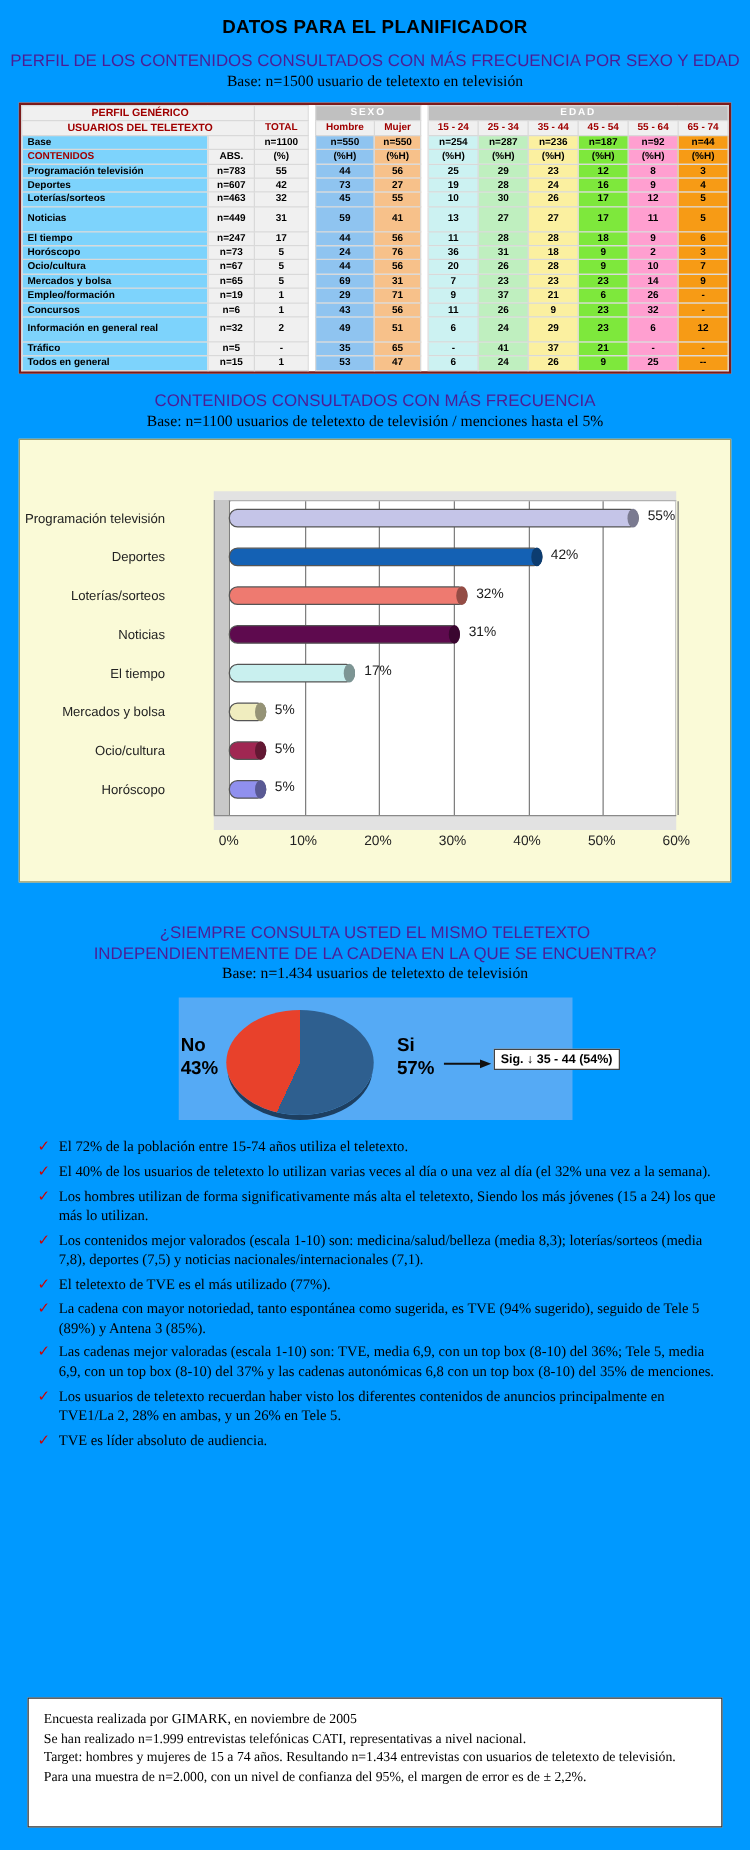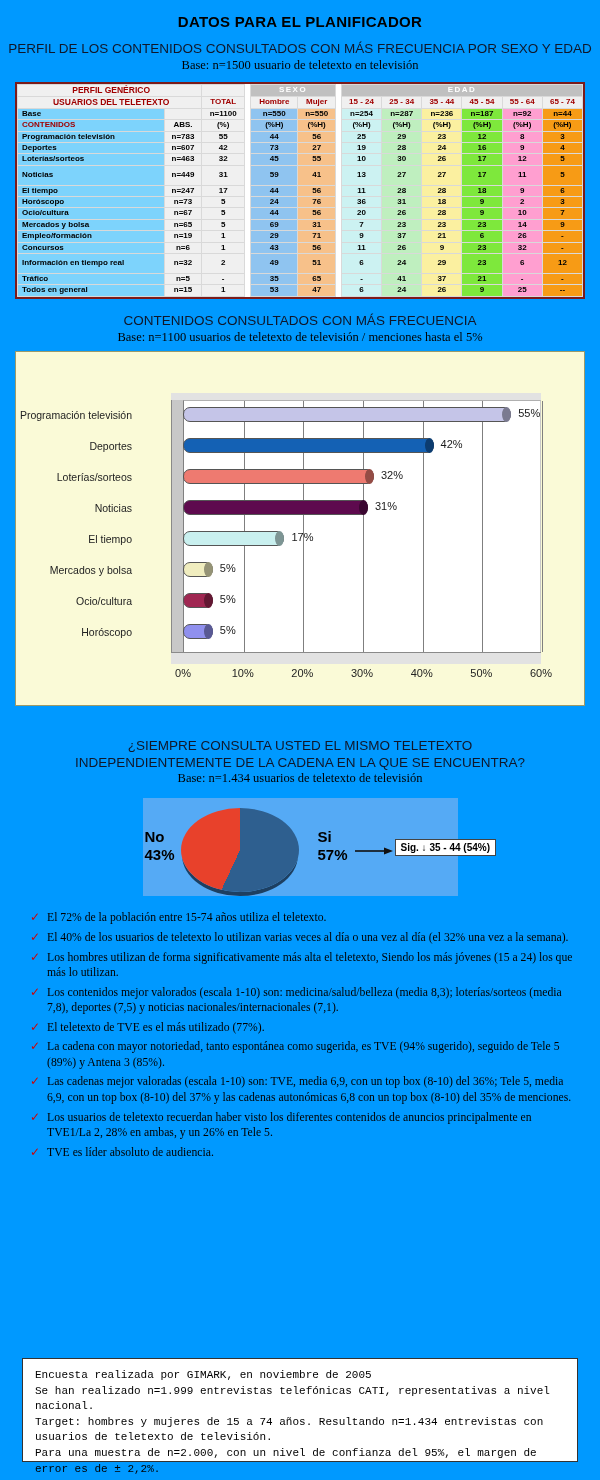--- a/index.html
+++ b/index.html
@@ -18,21 +18,21 @@
     text-align:center;
     font-weight:bold;
     font-size:15px;
     letter-spacing:.3px;
     padding-top:13px;
     color:#000;
   }
   .sec-title {
     text-align:center;
     font-size:13.5px;
-    color:#0f172a;
+    color:#4c1d95;
     line-height:1.25;
   }
   .sec-sub {
     text-align:center;
     font-family:"Liberation Serif", serif;
     font-size:12.5px;
     color:#000;
   }
 
   
@@ -183,21 +183,21 @@
   }
   ul.bullets { padding:0; margin-top:14px; }
 
   
   .footer {
     position:absolute; left:22px; top:1358px;
     width:556px; height:104px;
     background:#ffffff; border:1px solid #333;
     padding:9px 12px;
     font-size:11px; line-height:1.42;
-    font-family:Liberation Mono, monospace;
+    font-family:Liberation Serif, serif;
   }
 </style>
 </head>
 <body>
 
 <div class="main-title">DATOS PARA EL PLANIFICADOR</div>
 
 <div class="sec-title" style="margin-top:11px;">PERFIL DE LOS CONTENIDOS CONSULTADOS CON MÁS FRECUENCIA POR SEXO Y EDAD</div>
 <div class="sec-sub">Base: n=1500 usuario de teletexto en televisión</div>
 
@@ -400,21 +400,21 @@
           <td class="c-m">56</td>
           <td class="spacer-col"></td>
           <td class="c-a1">11</td>
           <td class="c-a2">26</td>
           <td class="c-a3">9</td>
           <td class="c-a4">23</td>
           <td class="c-a5">32</td>
           <td class="c-a6">-</td>
         </tr>
         <tr class="tall">
-          <td class="rowname">Información en tiempo real</td>
+          <td class="rowname">Información en general real</td>
           <td class="abs">n=32</td>
           <td class="tot">2</td>
           <td class="spacer-col"></td>
           <td class="c-h">49</td>
           <td class="c-m">51</td>
           <td class="spacer-col"></td>
           <td class="c-a1">6</td>
           <td class="c-a2">24</td>
           <td class="c-a3">29</td>
           <td class="c-a4">23</td>

